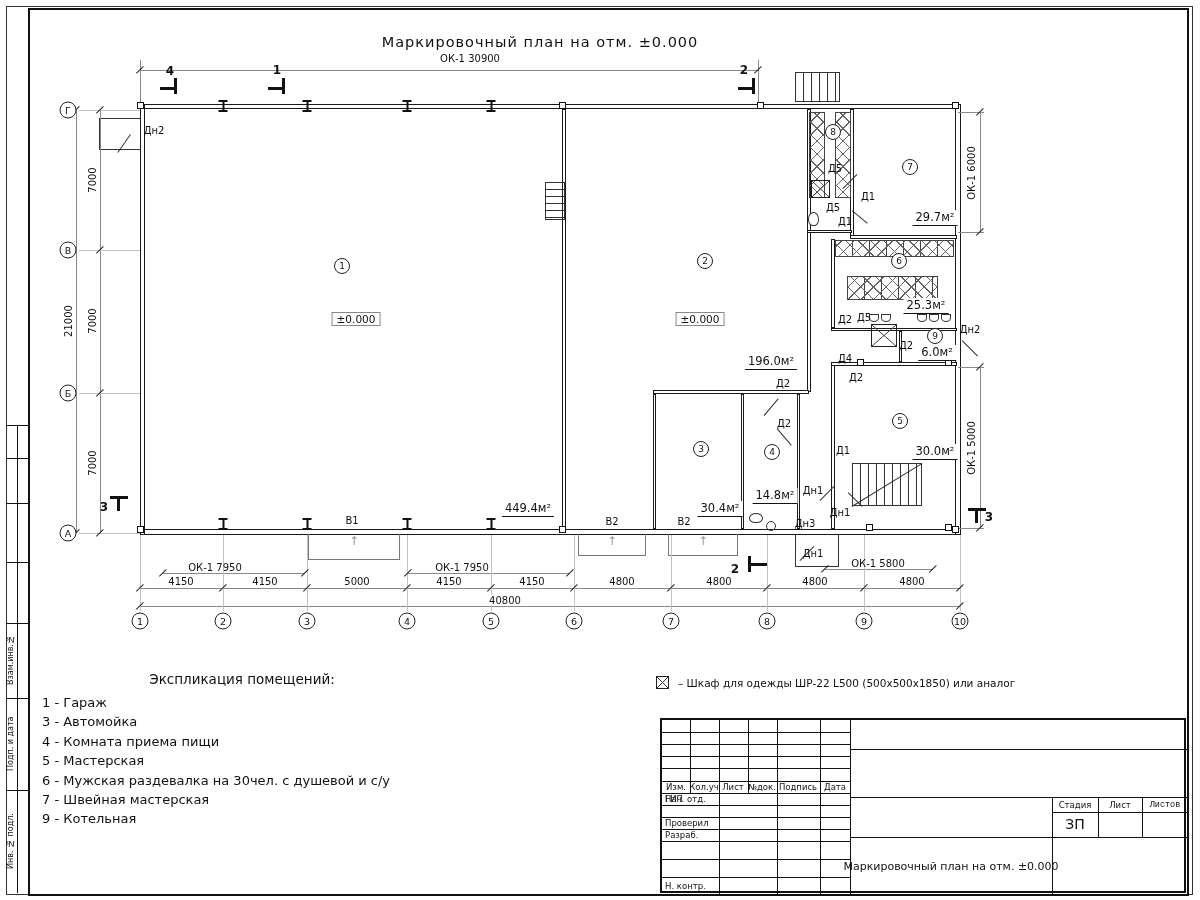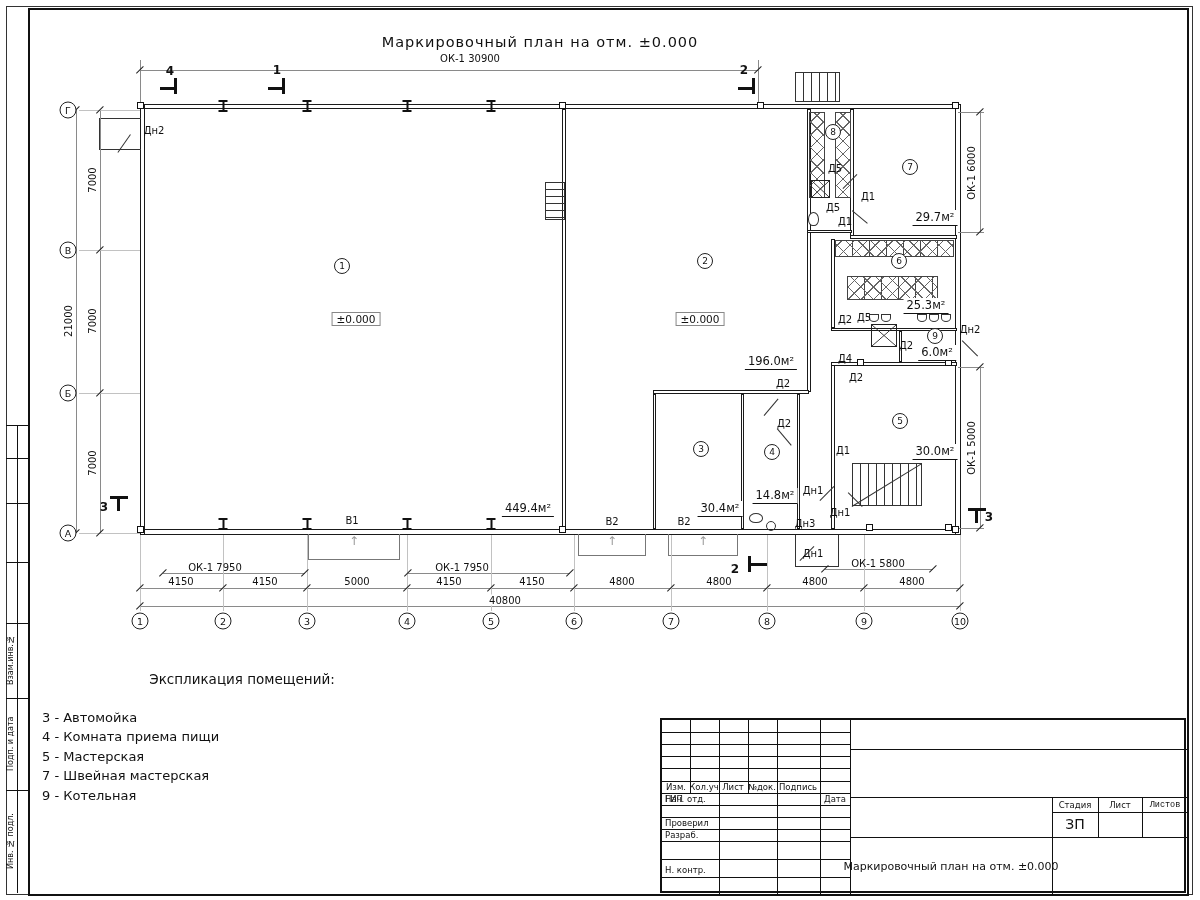--- a/index.html
+++ b/index.html
@@ -50,21 +50,21 @@
   .dimtxt{background:#fff;padding:0 3px;}
   .area{font-size:11.5px;border-bottom:1.2px solid #111;padding:0 3px 1px;background:#fff;}
   .lvl{font-size:10.5px;border:1px solid #888;padding:0 4px;background:#fff;}
   .bubble{position:absolute;width:17px;height:17px;box-sizing:border-box;border:1.1px solid #222;
           border-radius:50%;background:#fff;font-size:9.5px;display:flex;align-items:center;
           justify-content:center;transform:translate(-50%,-50%);}
   .rbubble{width:16px;height:16px;font-size:9px;}
   .sec{font-size:12px;font-weight:bold;}
   
   .legend{position:absolute;left:42px;top:671px;width:430px;}
-  .lg-head{width:400px;text-align:center;font-size:13.5px;margin-bottom:21px;}
+  .lg-head{width:400px;text-align:center;font-size:13.5px;margin-bottom:6px;}
   .lg-item{font-size:13px;line-height:19.4px;white-space:nowrap;}
   .note{position:absolute;left:656px;top:676px;display:flex;align-items:center;gap:9px;}
   .note-sym{position:relative;width:13px;height:13px;}
   .note-txt{font-size:10.5px;white-space:nowrap;}
   
   .tb{position:absolute;left:660px;top:718px;width:526px;height:175px;border:2px solid #111;
       box-sizing:border-box;}
   .tbv{position:absolute;width:1.4px;background:#111;}
   .tbh{position:absolute;height:1.4px;background:#111;}
   .tb .ctr{position:absolute;transform:translate(-50%,-50%);font-size:8.5px;white-space:nowrap;}
@@ -311,27 +311,33 @@
       <span class="lbl sec" style="left: 170px; top: 71px;">4</span>
       <span class="lbl sec" style="left: 277px; top: 70px;">1</span>
       <span class="lbl sec" style="left: 744px; top: 70px;">2</span>
       <span class="lbl sec" style="left: 735px; top: 569px;">2</span>
       <span class="lbl sec" style="left: 104px; top: 507px;">3</span>
       <span class="lbl sec" style="left: 989px; top: 517px;">3</span>
     </div>
 
   <div class="legend">
     <div class="lg-head">Экспликация помещений:</div>
+    <div class="lg-item">1 - Гараж</div>
     <div class="lg-item">3 - Автомойка</div>
     <div class="lg-item">4 - Комната приема пищи</div>
     <div class="lg-item">5 - Мастерская</div>
+    <div class="lg-item">6 - Мужская раздевалка на 30чел. с душевой и с/у</div>
     <div class="lg-item">7 - Швейная мастерская</div>
     <div class="lg-item">9 - Котельная</div>
   </div>
 
+  <div class="note">
+    <div class="note-sym xbox"></div>
+    <span class="note-txt">– Шкаф для одежды ШР-22 L500 (500x500x1850) или аналог</span>
+  </div>
 
   <div class="tb">
 
     <div class="tbv" style="left:28px;top:0;height:73px;"></div>
     <div class="tbv" style="left:86px;top:0;height:73px;"></div>
     <div class="tbv" style="left:57px;top:0;height:175px;"></div>
     <div class="tbv" style="left:115px;top:0;height:175px;"></div>
     <div class="tbv" style="left:158px;top:0;height:175px;"></div>
     <div class="tbv" style="left:188px;top:0;height:175px;"></div>
     <div class="tbv" style="left:390px;top:77px;height:98px;"></div>
@@ -353,27 +359,27 @@
     <div class="tbh" style="left:188px;top:29px;width:338px;"></div>
     <div class="tbh" style="left:188px;top:77px;width:338px;"></div>
     <div class="tbh" style="left:188px;top:117px;width:338px;"></div>
     <div class="tbh" style="left:390px;top:92px;width:136px;"></div>
 
     <span class="ctr" style="left:14px;top:67px;">Изм.</span>
     <span class="ctr" style="left:42px;top:67px;">Кол.уч</span>
     <span class="ctr" style="left:71px;top:67px;">Лист</span>
     <span class="ctr" style="left:100px;top:67px;">№док.</span>
     <span class="ctr" style="left:136px;top:67px;">Подпись</span>
-    <span class="ctr" style="left:173px;top:67px;margin-top:12px;">Дата</span>
+    <span class="ctr" style="left:173px;top:67px;">Дата</span>
 
     <span class="rowlbl" style="top:79px;">Нач. отд.</span>
     <span class="rowlbl" style="top:79px;text-align:right;">ГИП</span>
     <span class="rowlbl" style="top:103px;">Проверил</span>
     <span class="rowlbl" style="top:115px;">Разраб.</span>
-    <span class="rowlbl" style="top:150px;">Н. контр.</span>
+    <span class="rowlbl" style="top:166px;">Н. контр.</span>
 
     <span class="ctr" style="left:413px;top:85px;">Стадия</span>
     <span class="ctr" style="left:458px;top:85px;">Лист</span>
     <span class="ctr" style="left:503px;top:85px;font-family:Liberation Mono, monospace;">Листов</span>
     <span class="ctr stage" style="left:413px;top:104px;">ЗП</span>
     <span class="ctr doct" style="left:289px;top:146px;">Маркировочный план на отм. ±0.000</span>
   </div>
 <div class="stripline" style="left: 6px; top: 425px; width: 22px; height: 1px;"></div>
     <div class="stripline" style="left: 6px; top: 458px; width: 22px; height: 1px;"></div>
     <div class="stripline" style="left: 6px; top: 503px; width: 22px; height: 1px;"></div>

